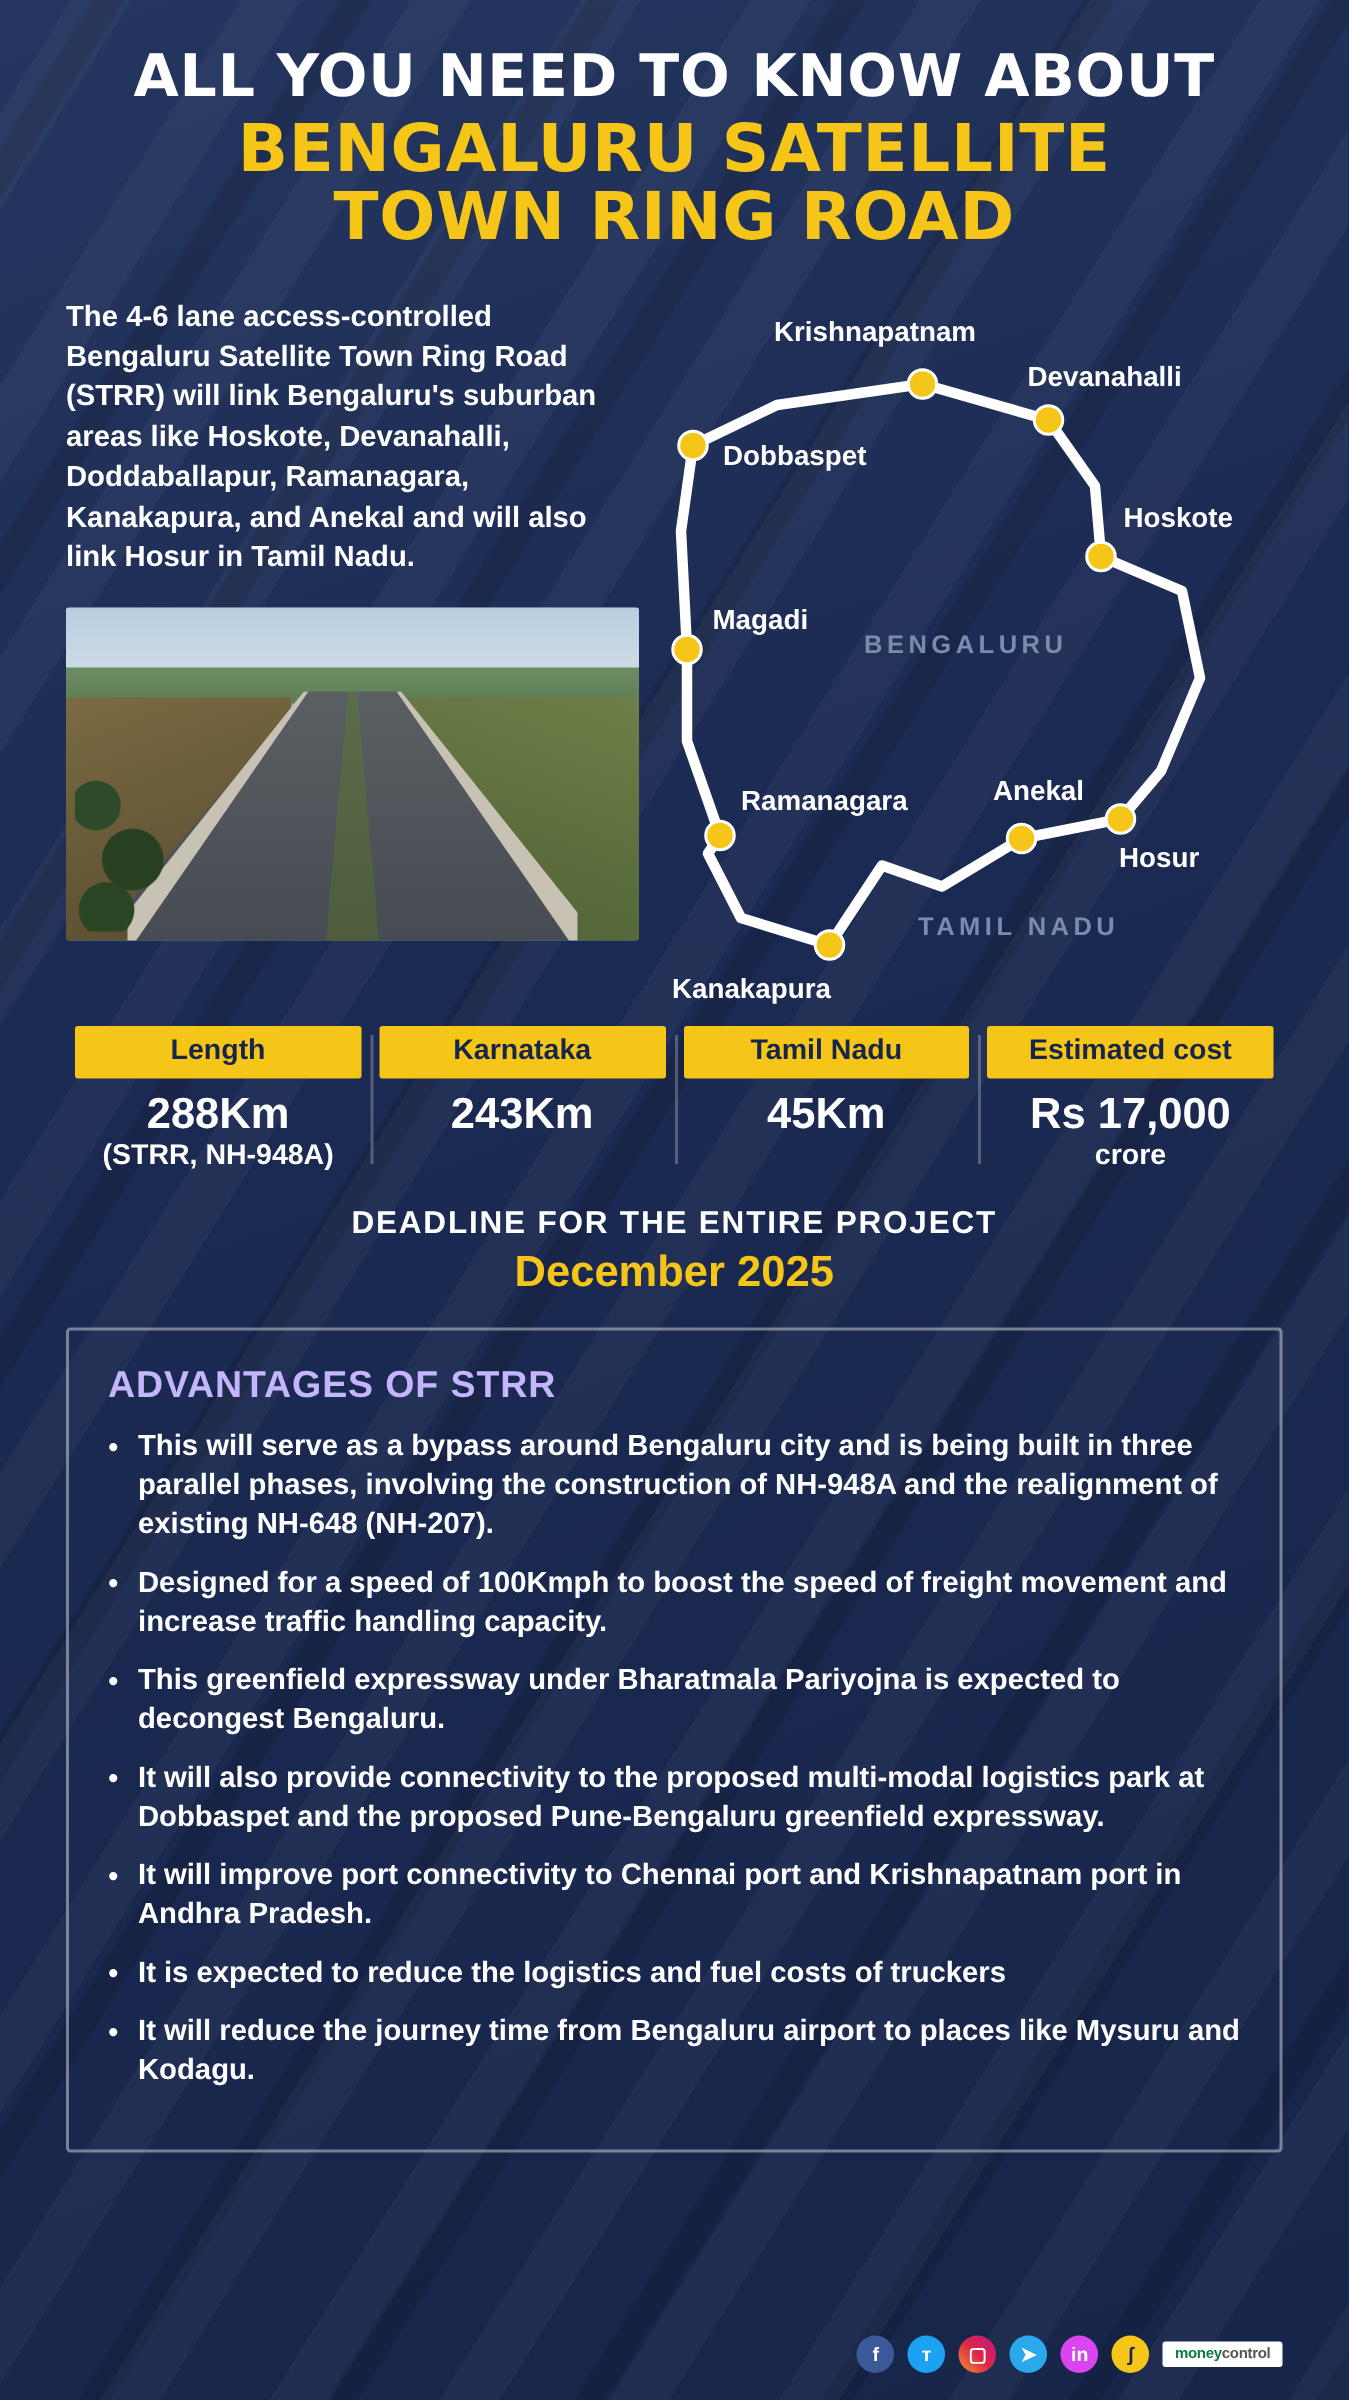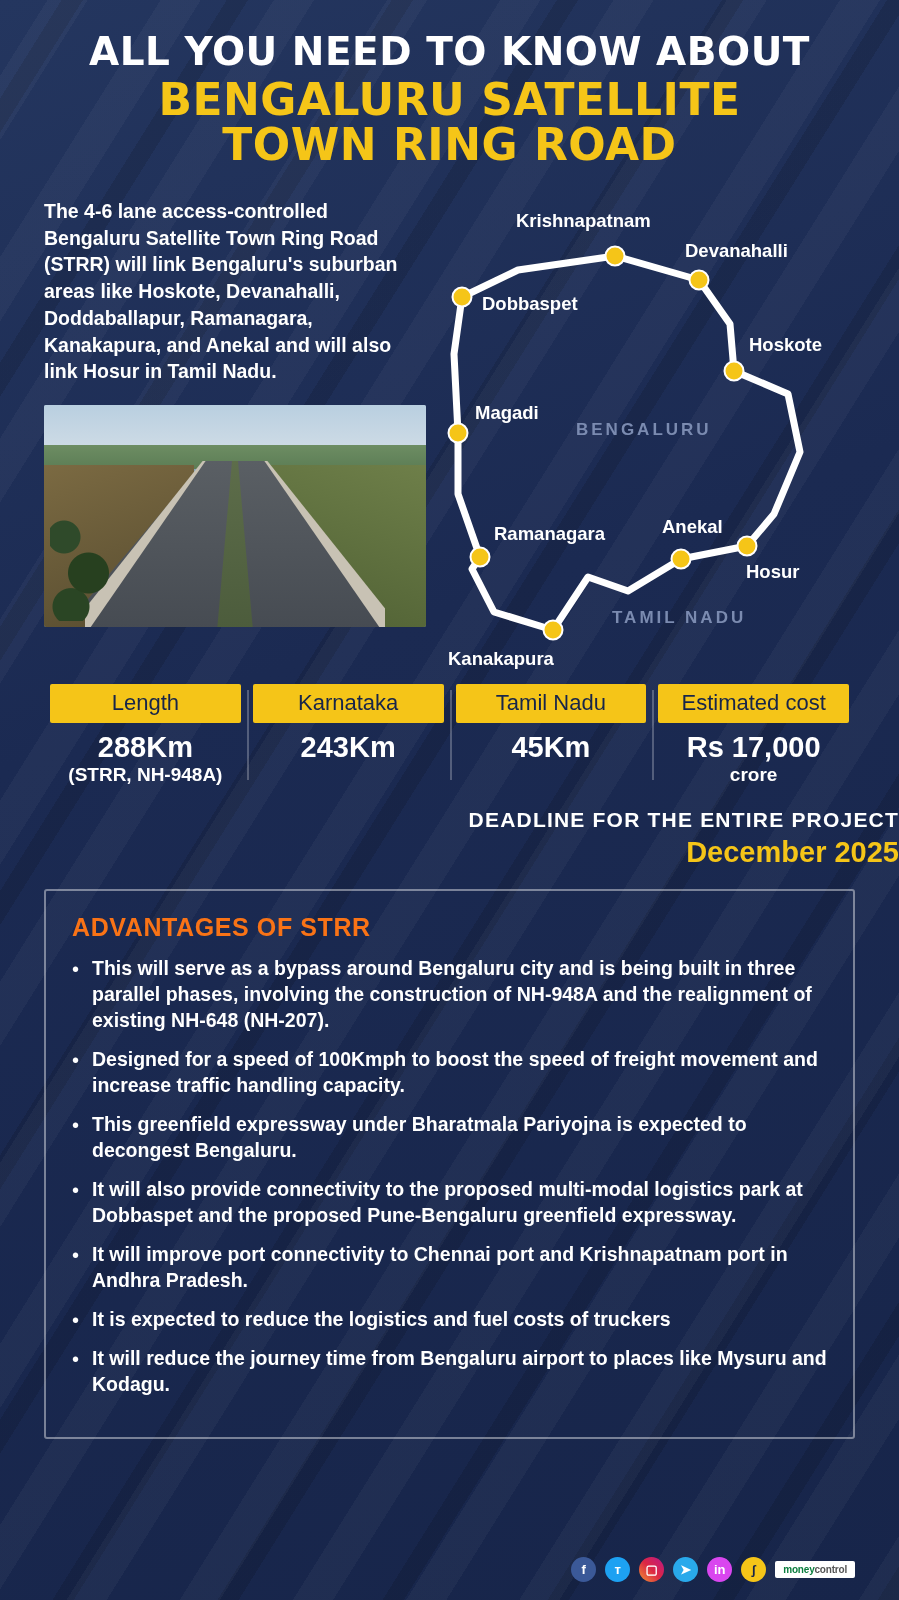--- a/index.html
+++ b/index.html
@@ -183,42 +183,42 @@
   .stat + .stat::before {
     content: "";
     position: absolute;
     left: 0; top: 6px; bottom: 6px;
     width: 2px;
     background: rgba(255,255,255,0.25);
   }
   .stat-head {
     background: #f5c518;
     color: #17254a;
-    font-size: 22px;
-    font-weight: normal;
+    font-size: 19px;
+    font-weight: bold;
     padding: 6px 4px 7px;
     border-radius: 2px;
     display: block;
   }
   .stat-value {
     color: #ffffff;
     font-size: 29px;
     font-weight: bold;
     margin-top: 9px;
     line-height: 1.05;
   }
   .stat-sub {
     color: #ffffff;
     font-size: 19px;
     font-weight: bold;
     margin-top: 2px;
   }
 
   
-  .deadline { text-align: right; margin-top: 22px; }
+  .deadline { text-align: center; margin-top: 22px; }
   .deadline-label {
     color: #ffffff;
     font-size: 21px;
     font-weight: bold;
     letter-spacing: 1.2px;
     text-transform: uppercase;
   }
   .deadline-date {
     color: #f5c518;
     font-size: 29px;
@@ -227,21 +227,21 @@
   }
 
   
   .adv {
     margin: 20px 44px 0 44px;
     border: 2px solid rgba(255,255,255,0.42);
     border-radius: 3px;
     padding: 22px 26px 26px 26px;
   }
   .adv-title {
-    color: #f97316;
+    color: #c4b5fd;
     font-size: 25px;
     font-weight: bold;
     letter-spacing: 0.6px;
     margin-bottom: 14px;
     text-transform: uppercase;
   }
   .adv-item {
     display: flex;
     margin-bottom: 13px;
   }

